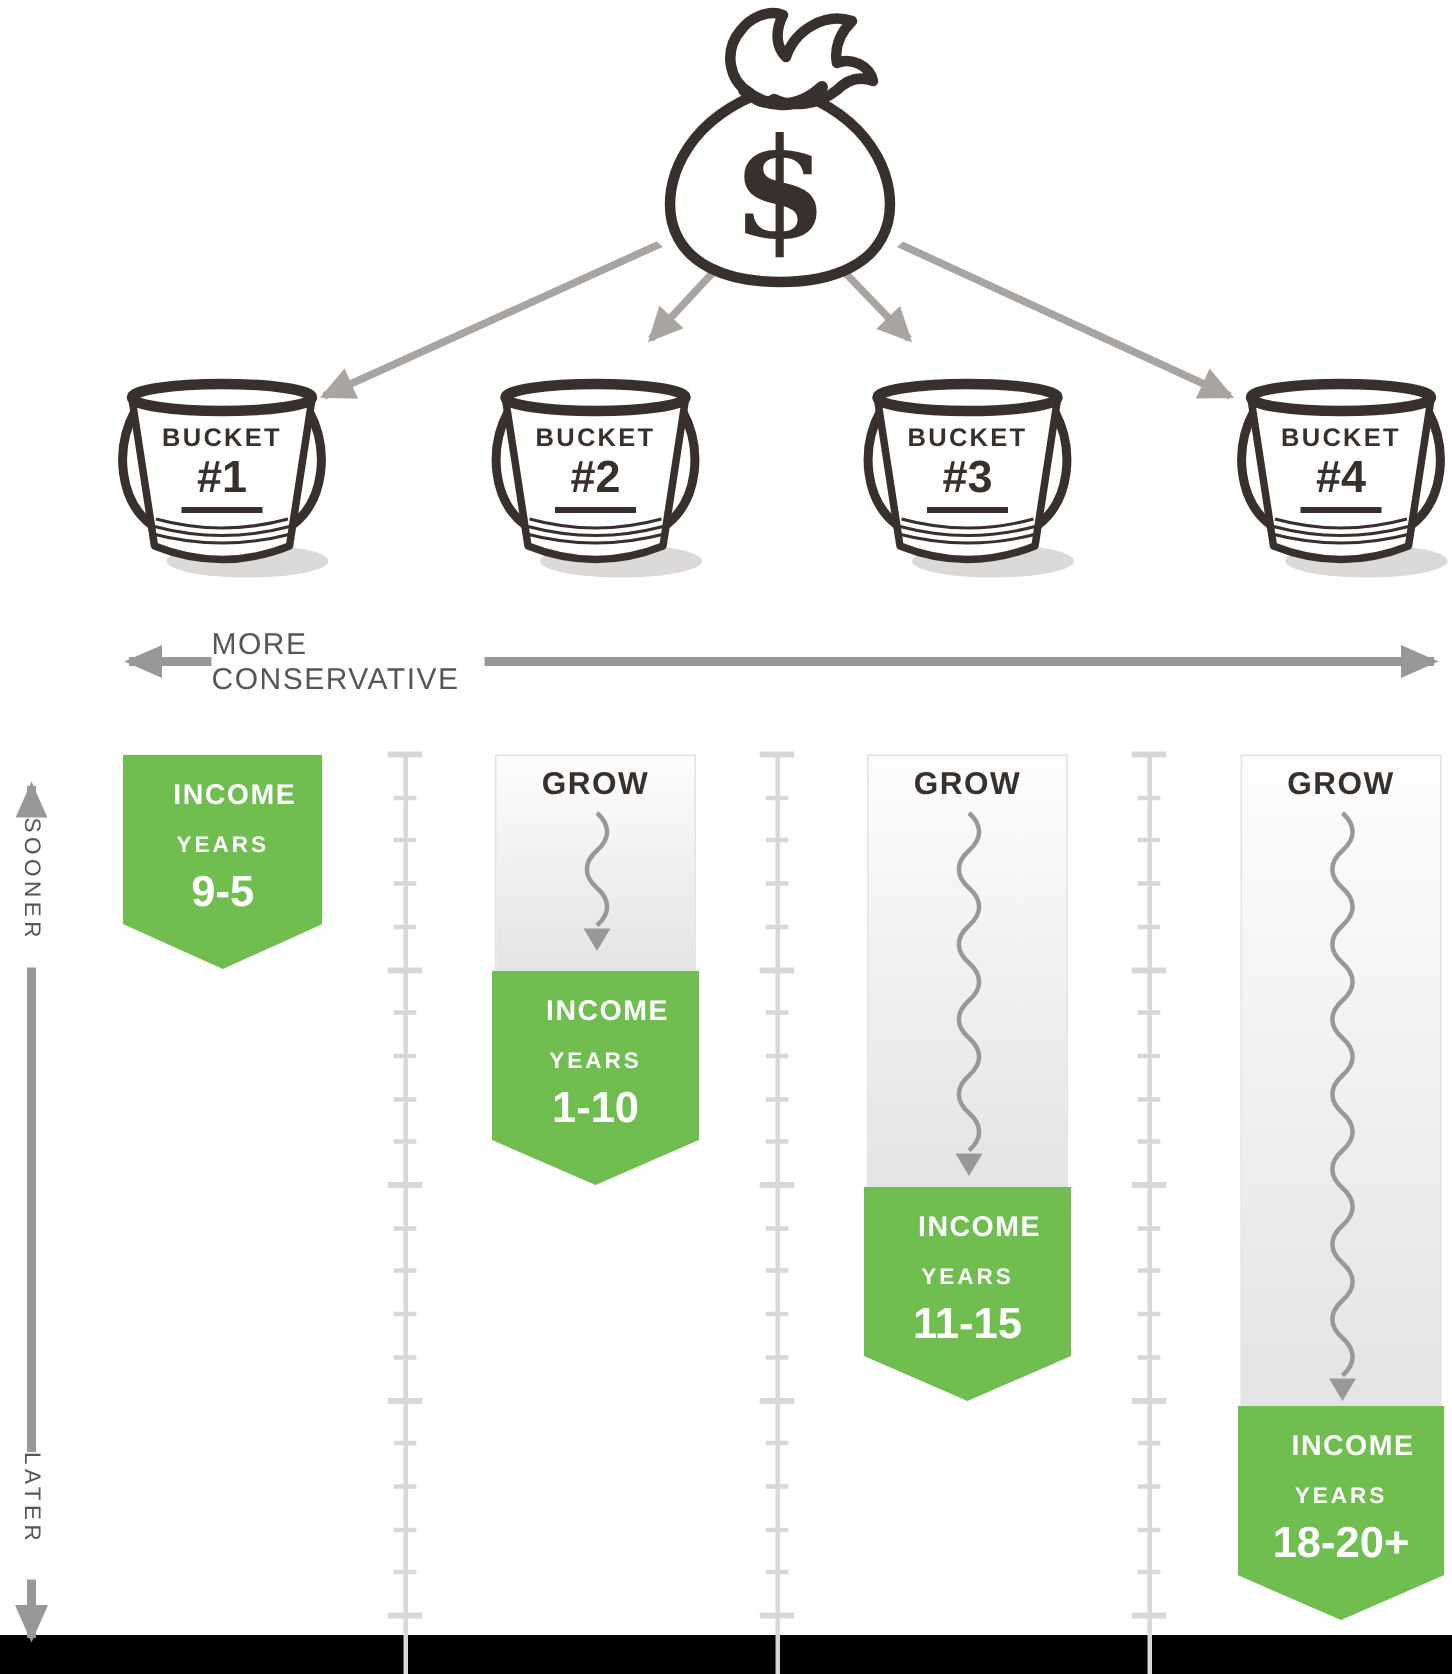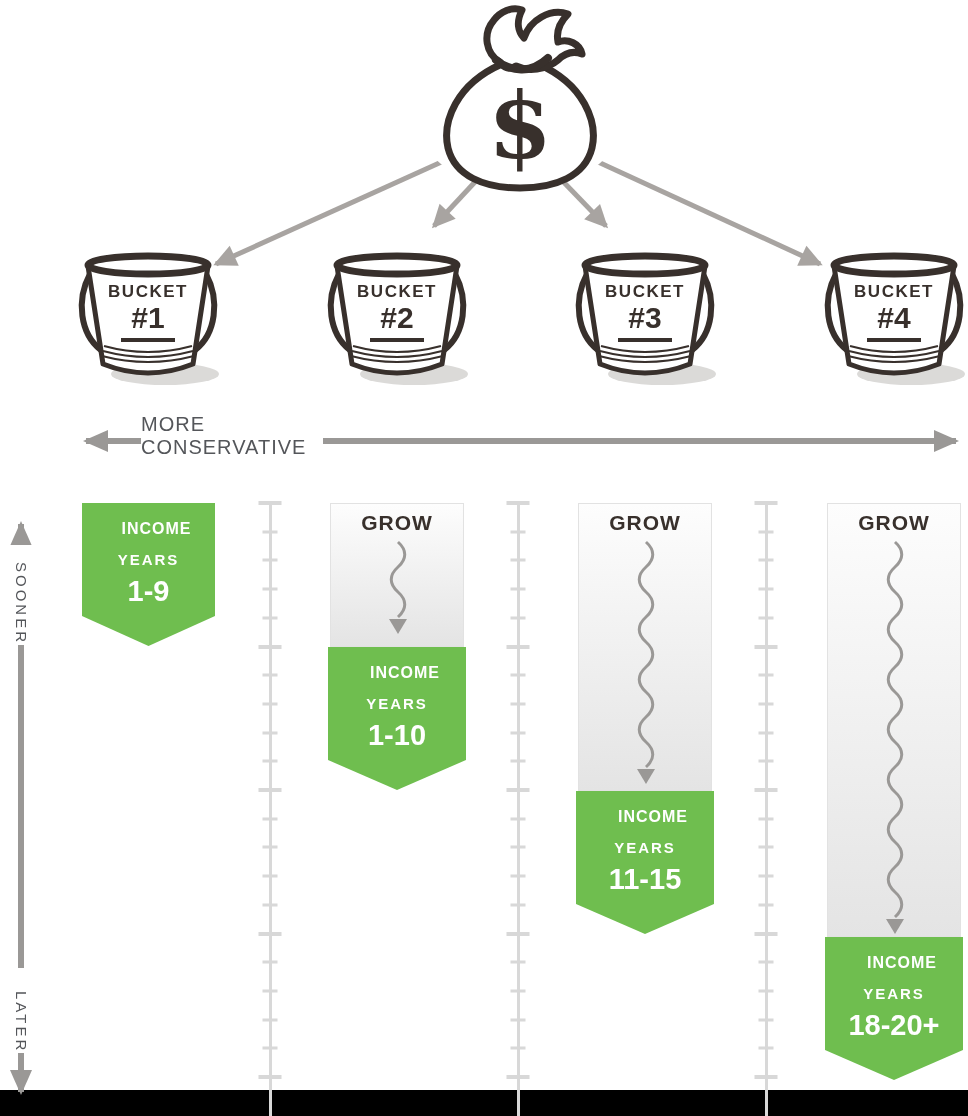--- a/index.html
+++ b/index.html
@@ -20,40 +20,40 @@
   .bunder{stroke:var(--ink);stroke-width:4;}
   .btitle{fill:var(--ink);font-weight:bold;font-size:17px;letter-spacing:1.5px;text-anchor:middle;}
   .bnum{fill:var(--ink);font-weight:bold;font-size:30px;text-anchor:middle;}
 
   
   .bag-outline{fill:#fff;stroke:var(--ink);stroke-width:7;stroke-linejoin:round;}
   .bag-tie{fill:none;stroke:var(--ink);stroke-width:8;stroke-linecap:round;}
   .bag-dollar{fill:var(--ink);font-family:"DejaVu Serif",serif;font-weight:bold;font-size:92px;text-anchor:middle;}
 
   
-  .axis-box{position:absolute;background:#fff;display:flex;align-items:flex-end;justify-content:center;
+  .axis-box{position:absolute;background:#fff;display:flex;align-items:flex-start;justify-content:center;
             color:var(--label_text);z-index:3;}
   .h-label{font-size:20px;letter-spacing:1px;}
   .v-label{writing-mode:vertical-rl;font-size:15px;letter-spacing:3px;}
 
   
   .ruler{position:absolute;top:503px;width:3px;height:613px;background:var(--ruler_gray);z-index:2;}
   .tick{position:absolute;left:50%;transform:translate(-50%,-50%);width:15px;height:3px;background:var(--ruler_gray);}
   .tick.major{width:23px;height:4px;}
 
   
   .grow-box{position:absolute;box-sizing:border-box;background:linear-gradient(#fdfdfd,#e4e4e4);
             border:1px solid #e2e2e2;z-index:2;}
   .grow-label{margin-top:7px;text-align:center;font-weight:bold;font-size:21px;letter-spacing:1px;color:var(--ink);}
   svg.wavy{position:absolute;left:0;top:0;}
 
   
   .pennant{position:absolute;background:var(--green);color:#fff;text-align:center;z-index:2;
            clip-path:polygon(0 0,100% 0,100% calc(100% - 30px),50% 100%,0 calc(100% - 30px));}
-  .pennant .income{font-weight:bold;font-size:16px;letter-spacing:1px;padding-top:17px;margin-left:16px;}
+  .pennant .income{font-weight:bold;font-size:19px;letter-spacing:1px;padding-top:17px;margin-left:16px;}
   .pennant .years{font-weight:bold;font-size:15px;letter-spacing:2px;padding-top:13px;}
   .pennant .range{font-weight:bold;font-size:29px;padding-top:7px;}
 </style>
 </head>
 <body>
 
 <div class="canvas">
 
   <svg class="abs" style="left:0;top:0" width="968" height="420">
     <defs>
@@ -225,21 +225,21 @@
       <div class="tick" style="top: 459.2px;"></div>
       <div class="tick" style="top: 487.9px;"></div>
       <div class="tick" style="top: 516.6px;"></div>
       <div class="tick" style="top: 545.3px;"></div>
       <div class="tick major" style="top: 574px;"></div>
     </div>
 
   <div class="pennant" style="left:82px;top:503px;width:133px;height:143px">
     <div class="income">INCOME</div>
     <div class="years">YEARS</div>
-    <div class="range">1-9</div>
+    <div class="range">9-5</div>
   </div>
 
   <div class="grow-box" style="left:330px;top:503px;width:134px;height:144px">
     <div class="grow-label">GROW</div>
     <svg class="wavy" width="134" height="144">
         <g transform="translate(67,38)">
           <path d="M0,0 c9,8 9,17 0,25 c-9,8 -9,17 0,25 c9,8 9,17 0,25" fill="none" stroke="var(--axis_gray)" stroke-width="3"></path>
           <polygon points="-9,77 9,77 0,92" fill="var(--axis_gray)"></polygon>
         </g>
       </svg>

